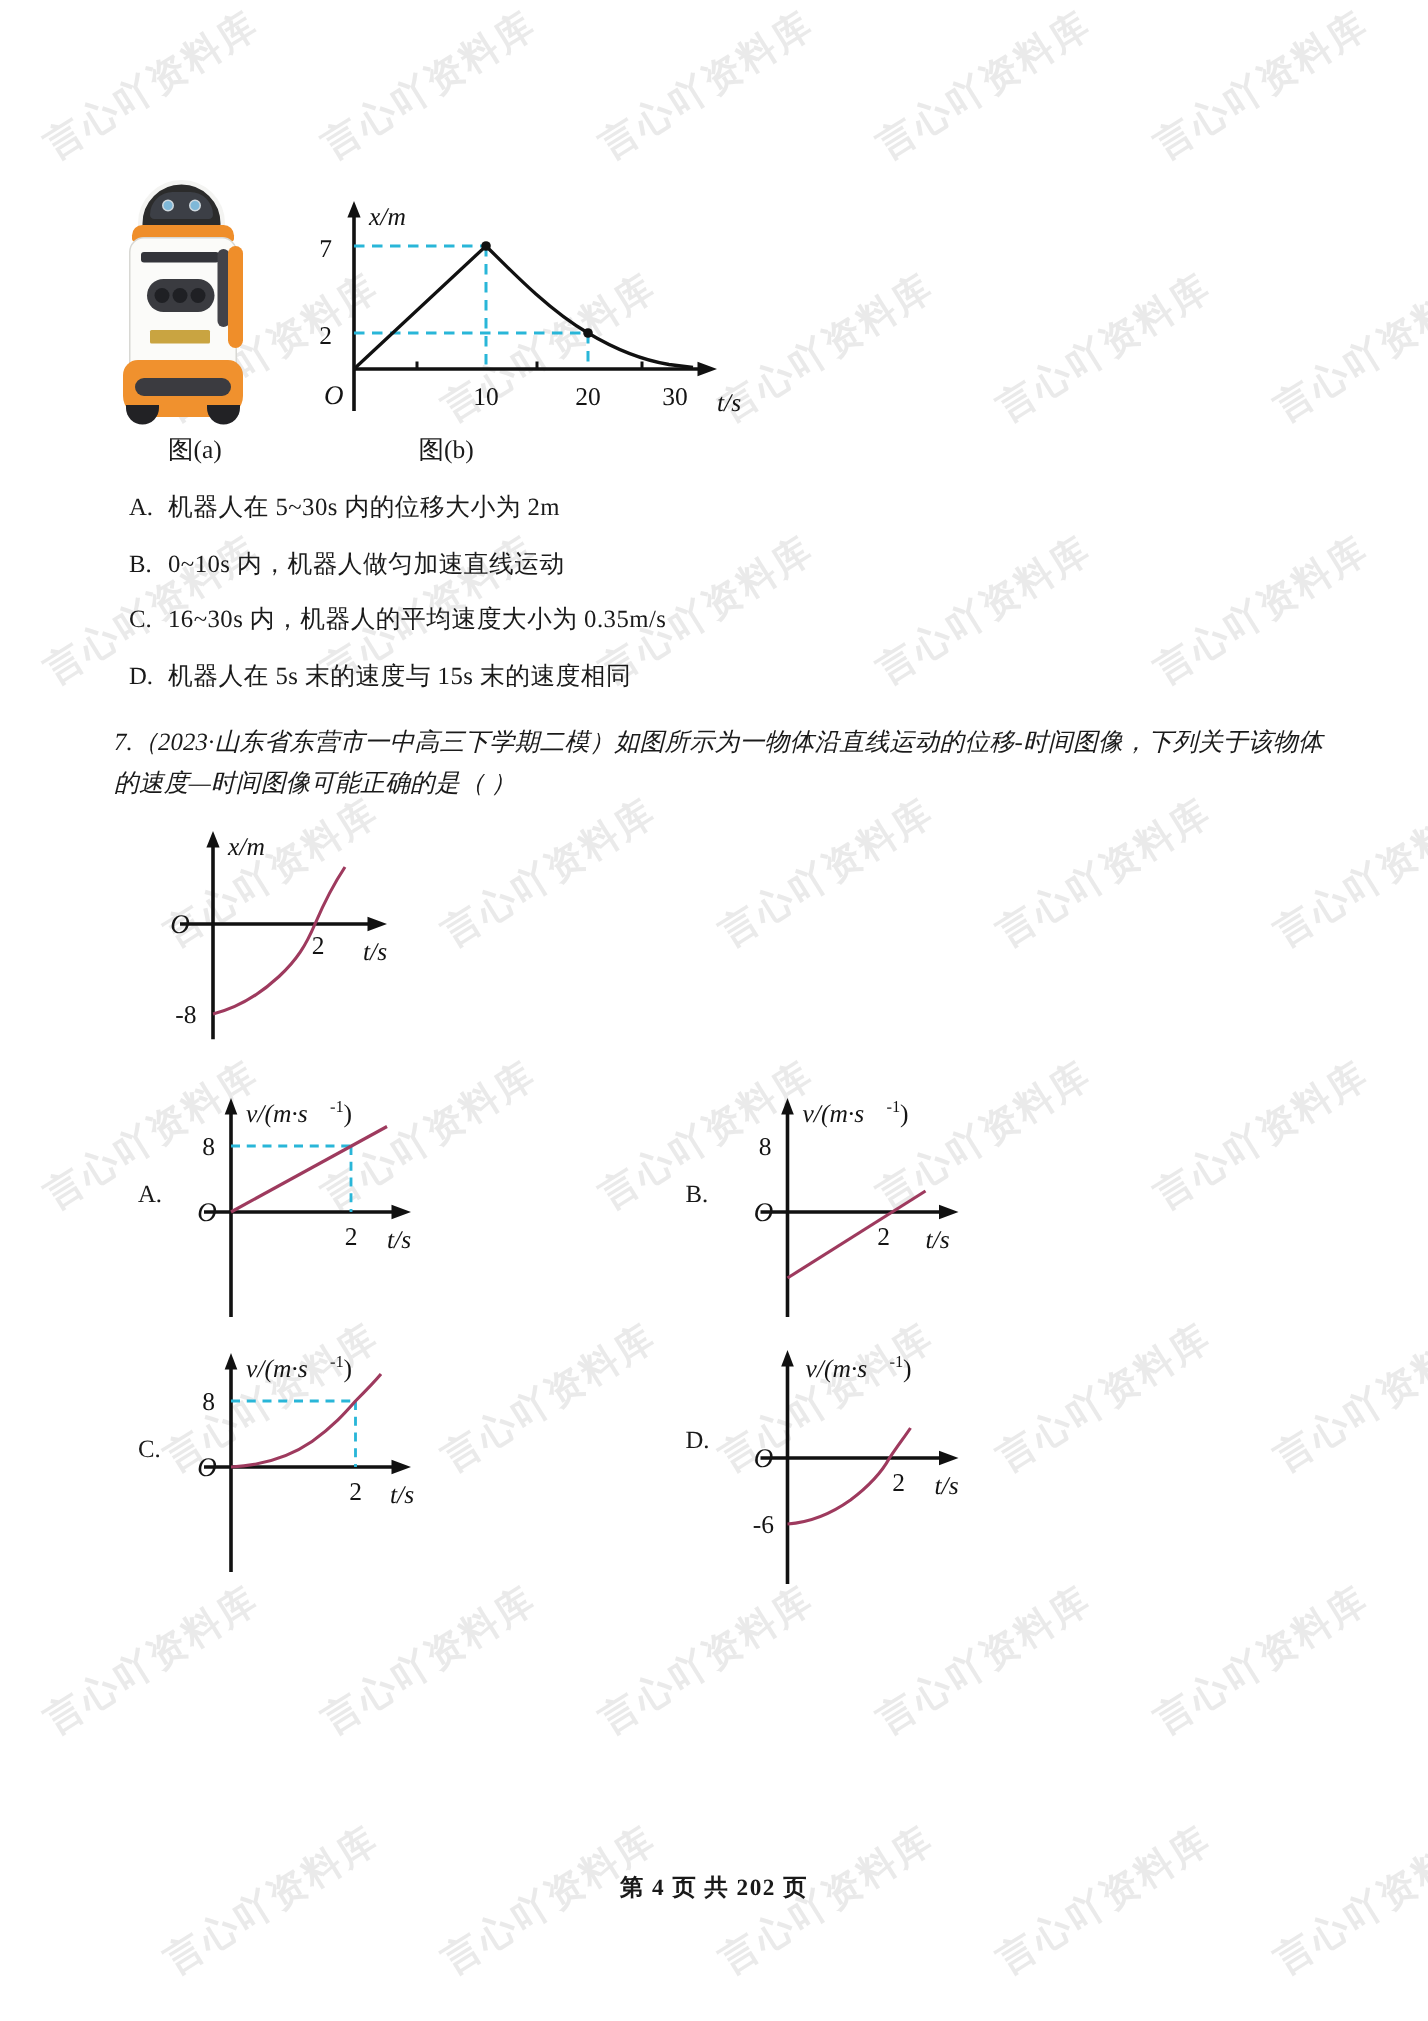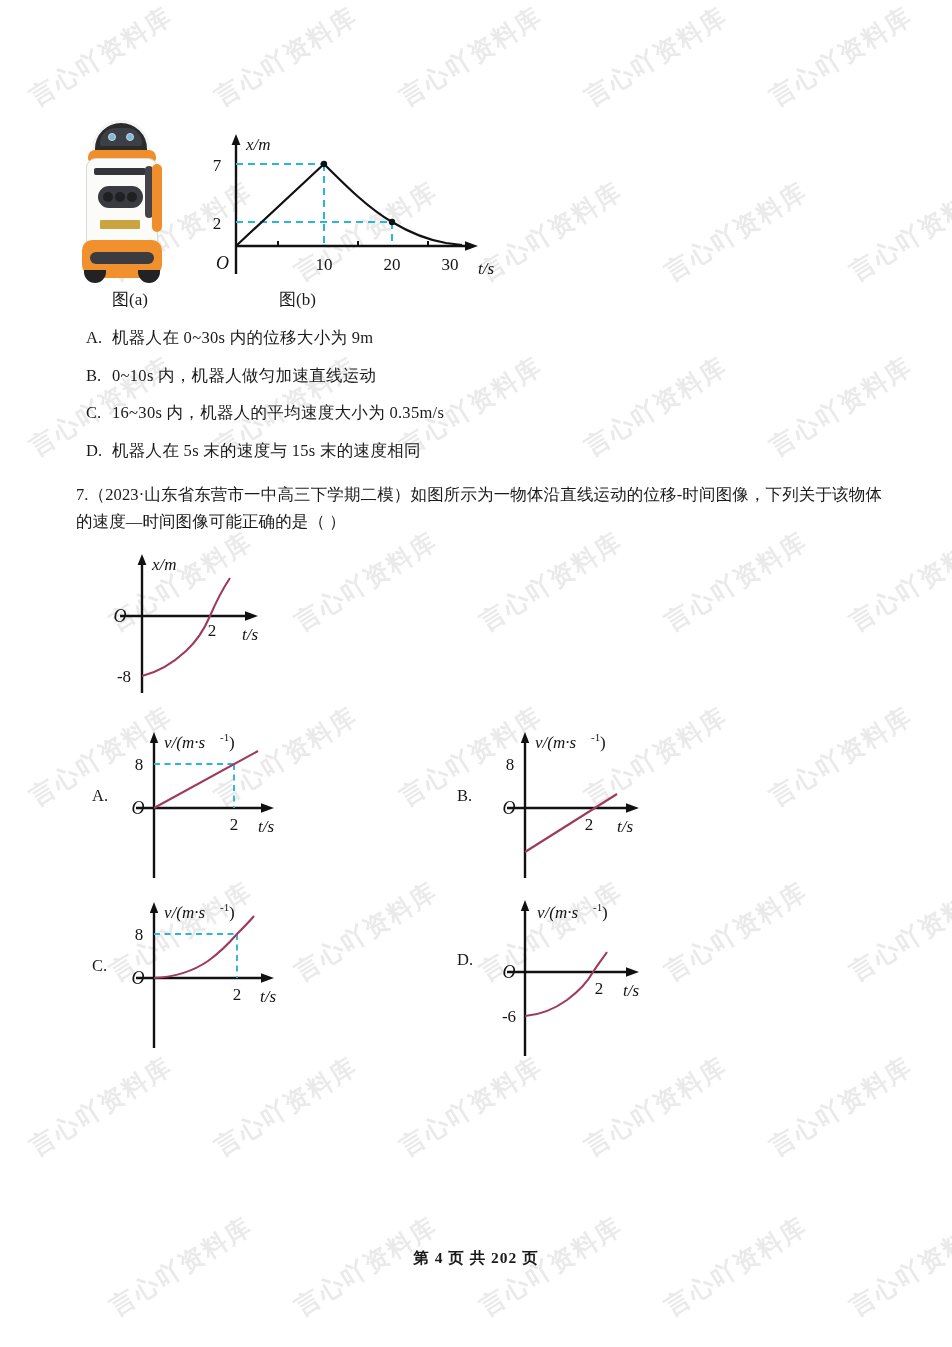--- a/index.html
+++ b/index.html
@@ -190,20 +190,21 @@
   
   #q7-stem {
     position: absolute;
     left: 76px;
     top: 482px;
     width: 806px;
     font-size: 16.5px;
     line-height: 1.62;
     text-align: justify;
     letter-spacing: 0.1px;
+    font-style: italic;
   }
 
   
   #q7-main-graph {
     position: absolute;
     left: 100px;
     top: 548px;
     width: 300px;
     height: 145px;
   }
@@ -391,21 +392,21 @@
       <text class="axlabel" x="272" y="146">t/s</text>
     </svg>
   </div>
 
   <div class="fig-caption" id="caption-a">图(a)</div>
   <div class="fig-caption" id="caption-b">图(b)</div>
 
   <div id="q6-options">
     <div class="opt-line">
       <span class="opt-key">A.</span>
-      <span class="opt-text">机器人在 0~30s 内的位移大小为 9m</span>
+      <span class="opt-text">机器人在 5~30s 内的位移大小为 2m</span>
     </div>
     <div class="opt-line">
       <span class="opt-key">B.</span>
       <span class="opt-text">0~10s 内，机器人做匀加速直线运动</span>
     </div>
     <div class="opt-line">
       <span class="opt-key">C.</span>
       <span class="opt-text">16~30s 内，机器人的平均速度大小为 0.35m/s</span>
     </div>
     <div class="opt-line">

